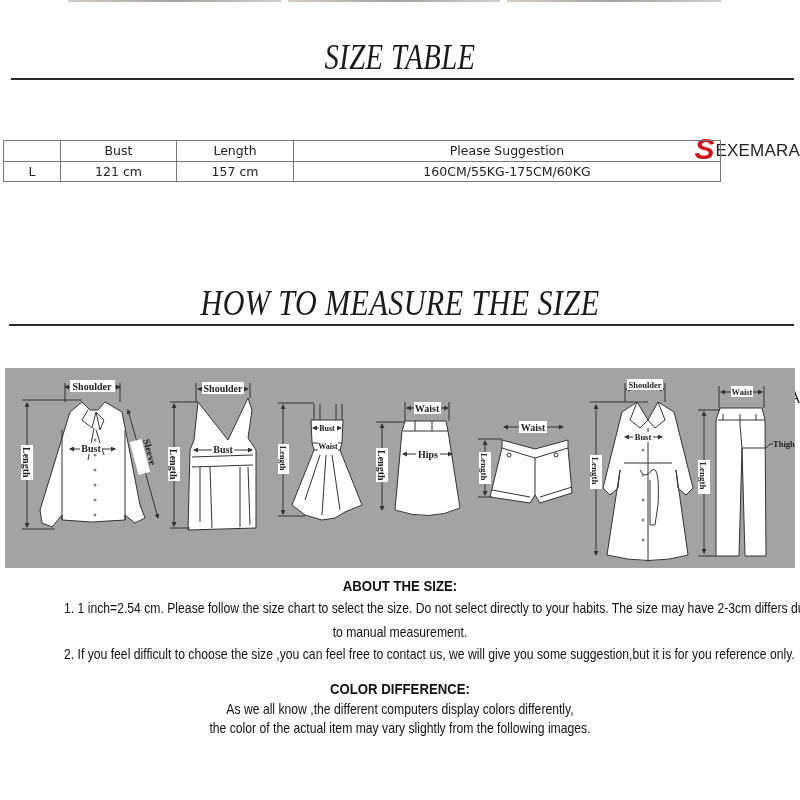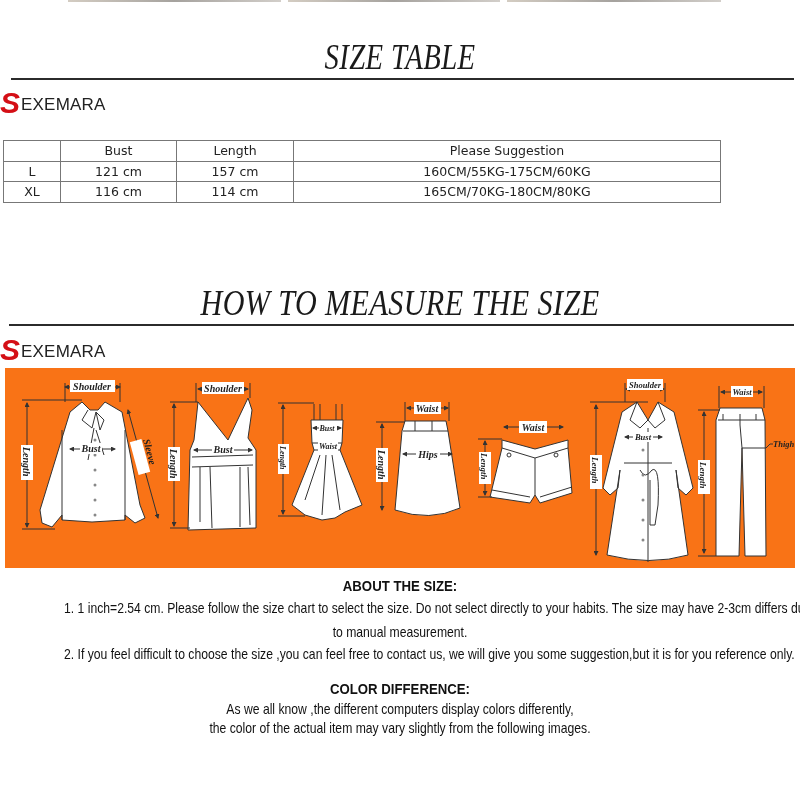--- a/index.html
+++ b/index.html
@@ -3,27 +3,27 @@
 <meta charset="utf-8">
 <style>
   html, body { margin: 0; padding: 0; background: #ffffff; }
   body { width: 800px; height: 800px; position: relative; overflow: hidden; font-family: "Liberation Sans", sans-serif; color: #111; }
   .top-strip { position: absolute; top: 0; left: 0; width: 800px; height: 6px; }
   .top-strip div { position: absolute; top: 0; height: 2px; background: linear-gradient(90deg,#c9c0b3,#8f8b86,#c7c2bc); opacity: .8; }
   .title { position: absolute; left: 0; width: 800px; text-align: center; font-family: "Liberation Serif", serif; font-style: italic; color: #1a1a1a; letter-spacing: 0.5px; transform-origin: center; }
   .title.t1 { top: 38px; font-size: 35px; transform: scaleX(0.82); }
   .title.t2 { top: 284px; font-size: 35px; transform: scaleX(0.86); }
   .rule { position: absolute; height: 2px; background: #2b2b2b; }
-  .brand { position: absolute; left: 0; width: 800px; text-align: left; font-size: 17px; color: #222; }
+  .brand { position: absolute; left: 0; width: 800px; text-align: right; font-size: 17px; color: #222; margin-top: 46px; }
   .brand .s { color: #d40f16; font-size: 30px; font-style: italic; font-weight: bold; vertical-align: -3px; margin-right: 1px; }
   .brand .rest { letter-spacing: 0.2px; }
   table.size { position: absolute; left: 3px; top: 140px; border-collapse: collapse; font-family: "DejaVu Sans", sans-serif; font-size: 12.5px; color: #222; }
   table.size td { border: 1px solid #777; height: 19px; padding: 0; text-align: center; line-height: 19px; }
   table.size tr { height: 20.5px; }
-  .illus { position: absolute; left: 5px; top: 368px; width: 790px; height: 200px; background: #f97316; font-style: italic; }
+  .illus { position: absolute; left: 5px; top: 368px; width: 790px; height: 200px; background: #a3a3a3; }
   .illus svg { position: absolute; top: 0; }
   .about { position: absolute; left: 0; width: 800px; text-align: center; color: #111; }
   .h { font-weight: bold; font-size: 15px; transform: scaleX(0.88); }
   .p { font-size: 14.5px; transform: scaleX(0.84); white-space: nowrap; }
 </style>
 </head>
 <body>
 
 <div class="top-strip">
   <div style="left:68px;width:213px;"></div>
@@ -43,26 +43,20 @@
     <td style="width:56px"></td>
     <td style="width:115px">Bust</td>
     <td style="width:116px">Length</td>
     <td style="width:426px">Please Suggestion</td>
   </tr>
   <tr>
     <td>L</td>
     <td>121 cm</td>
     <td>157 cm</td>
     <td>160CM/55KG-175CM/60KG</td>
-  </tr>
-  <tr>
-    <td>XL</td>
-    <td>116 cm</td>
-    <td>114 cm</td>
-    <td>165CM/70KG-180CM/80KG</td>
   </tr>
 </tbody>
   </table>
 
 <div class="title t2">HOW TO MEASURE THE SIZE</div>
 <div class="rule" style="left:9px;top:324px;width:785px;"></div>
 <div class="brand" style="top:333px;">
   <span class="s">S</span><span class="rest">EXEMARA</span>
 </div>
 

